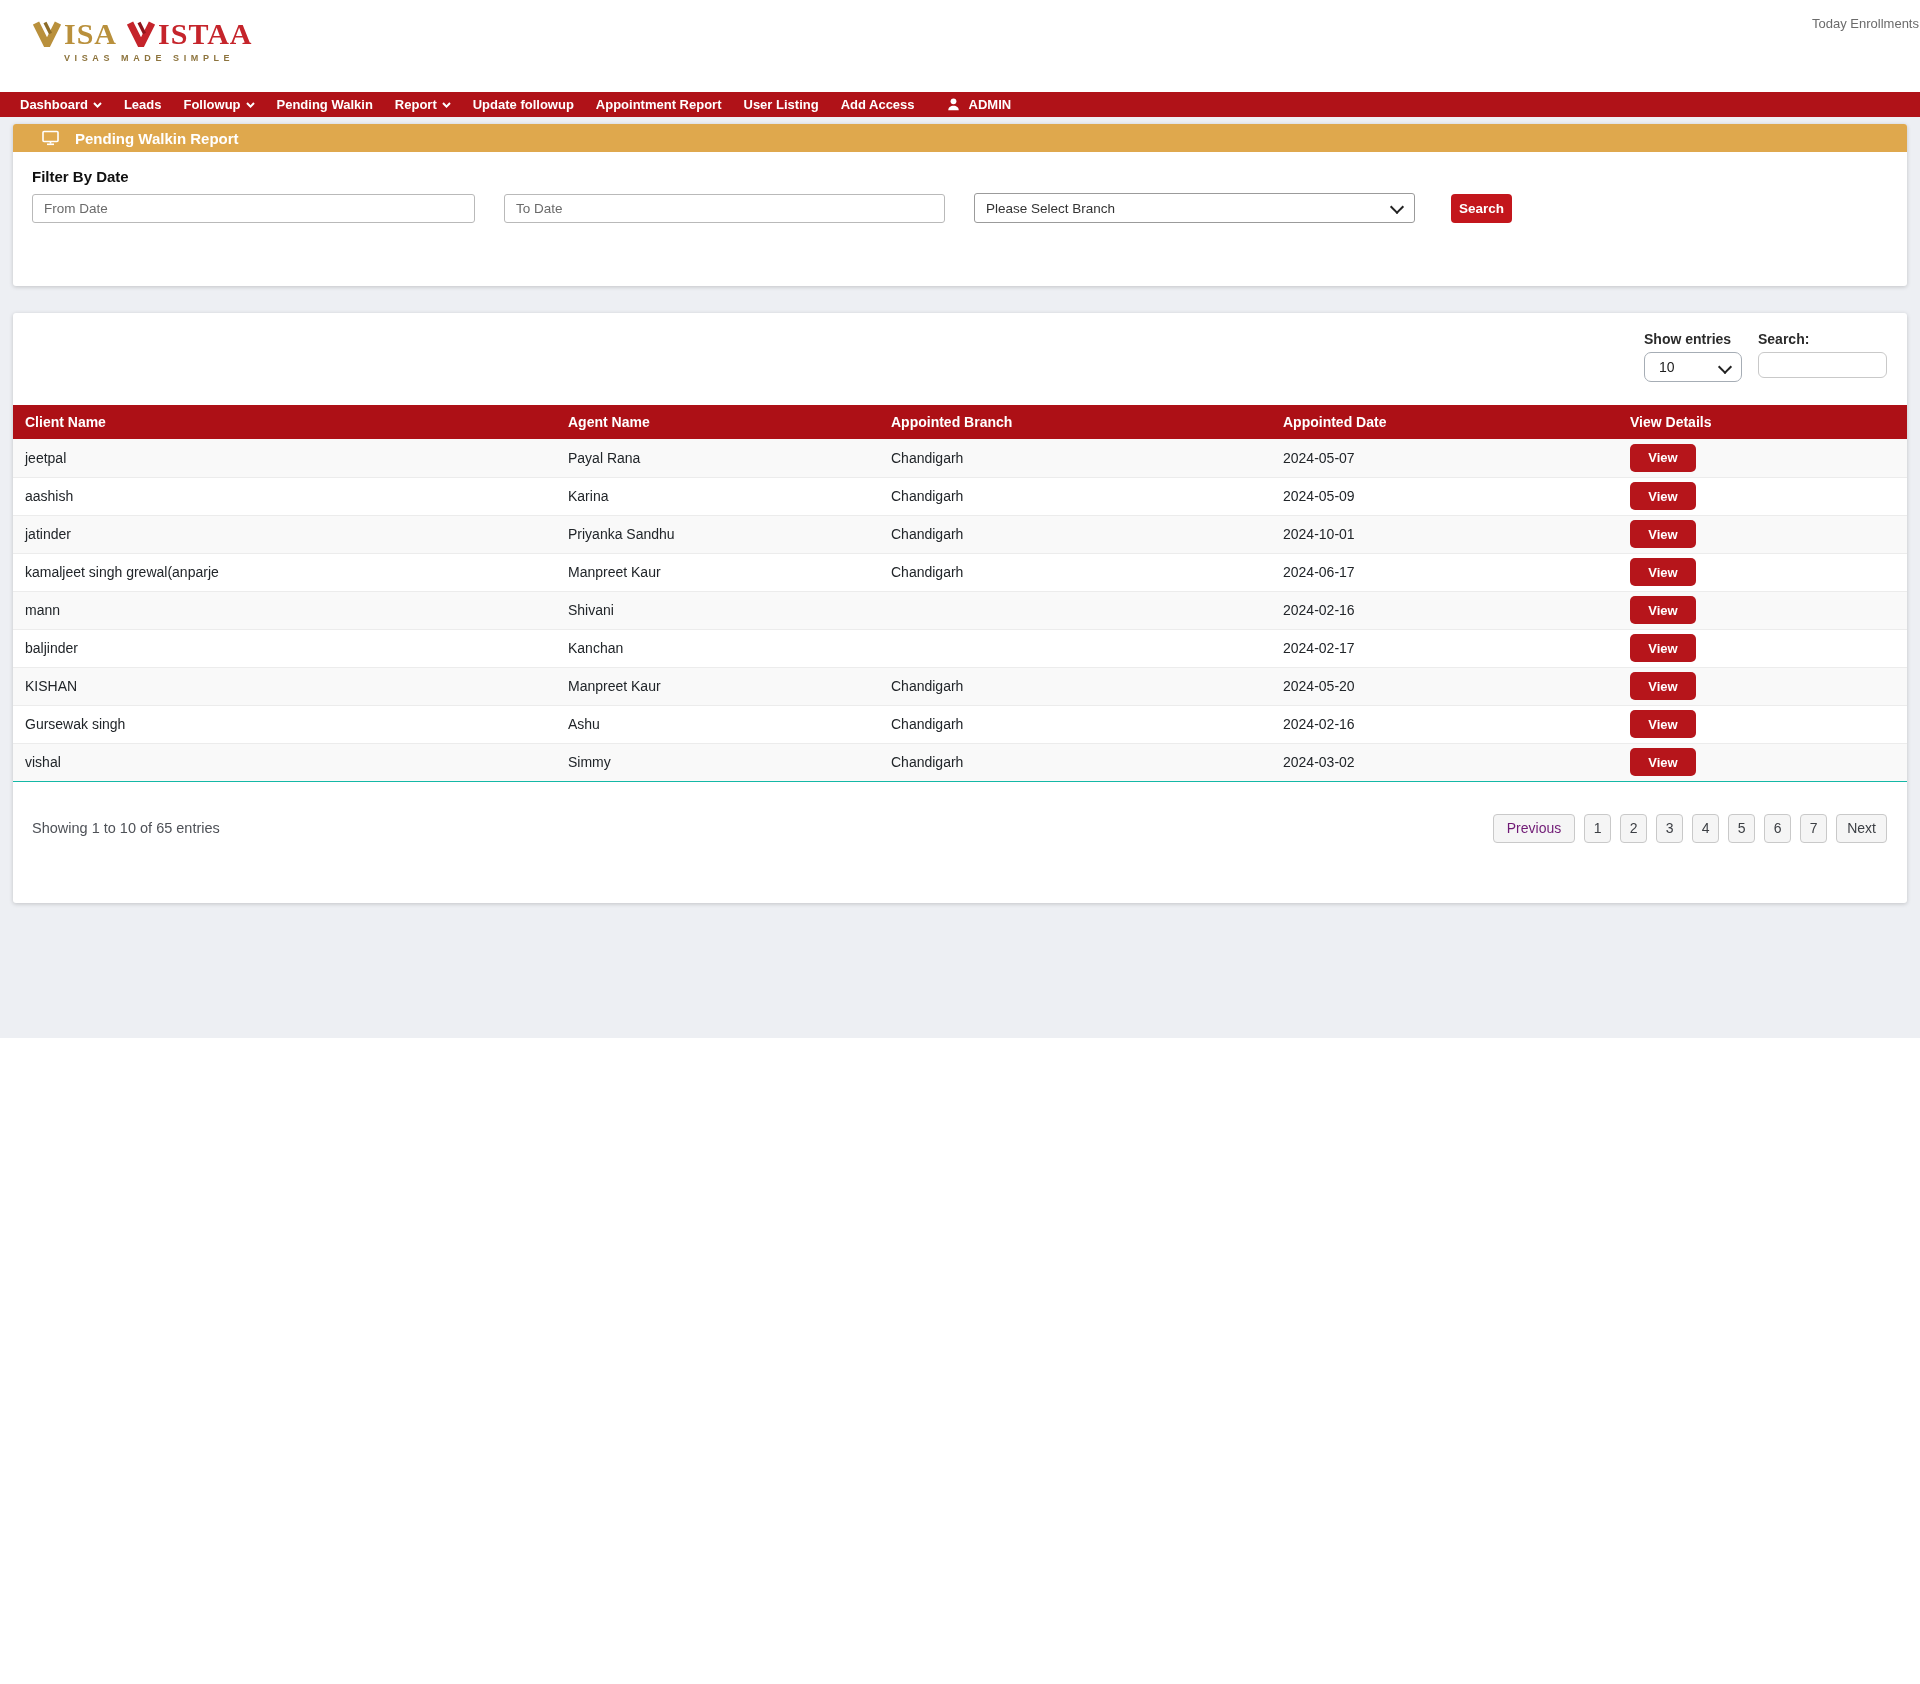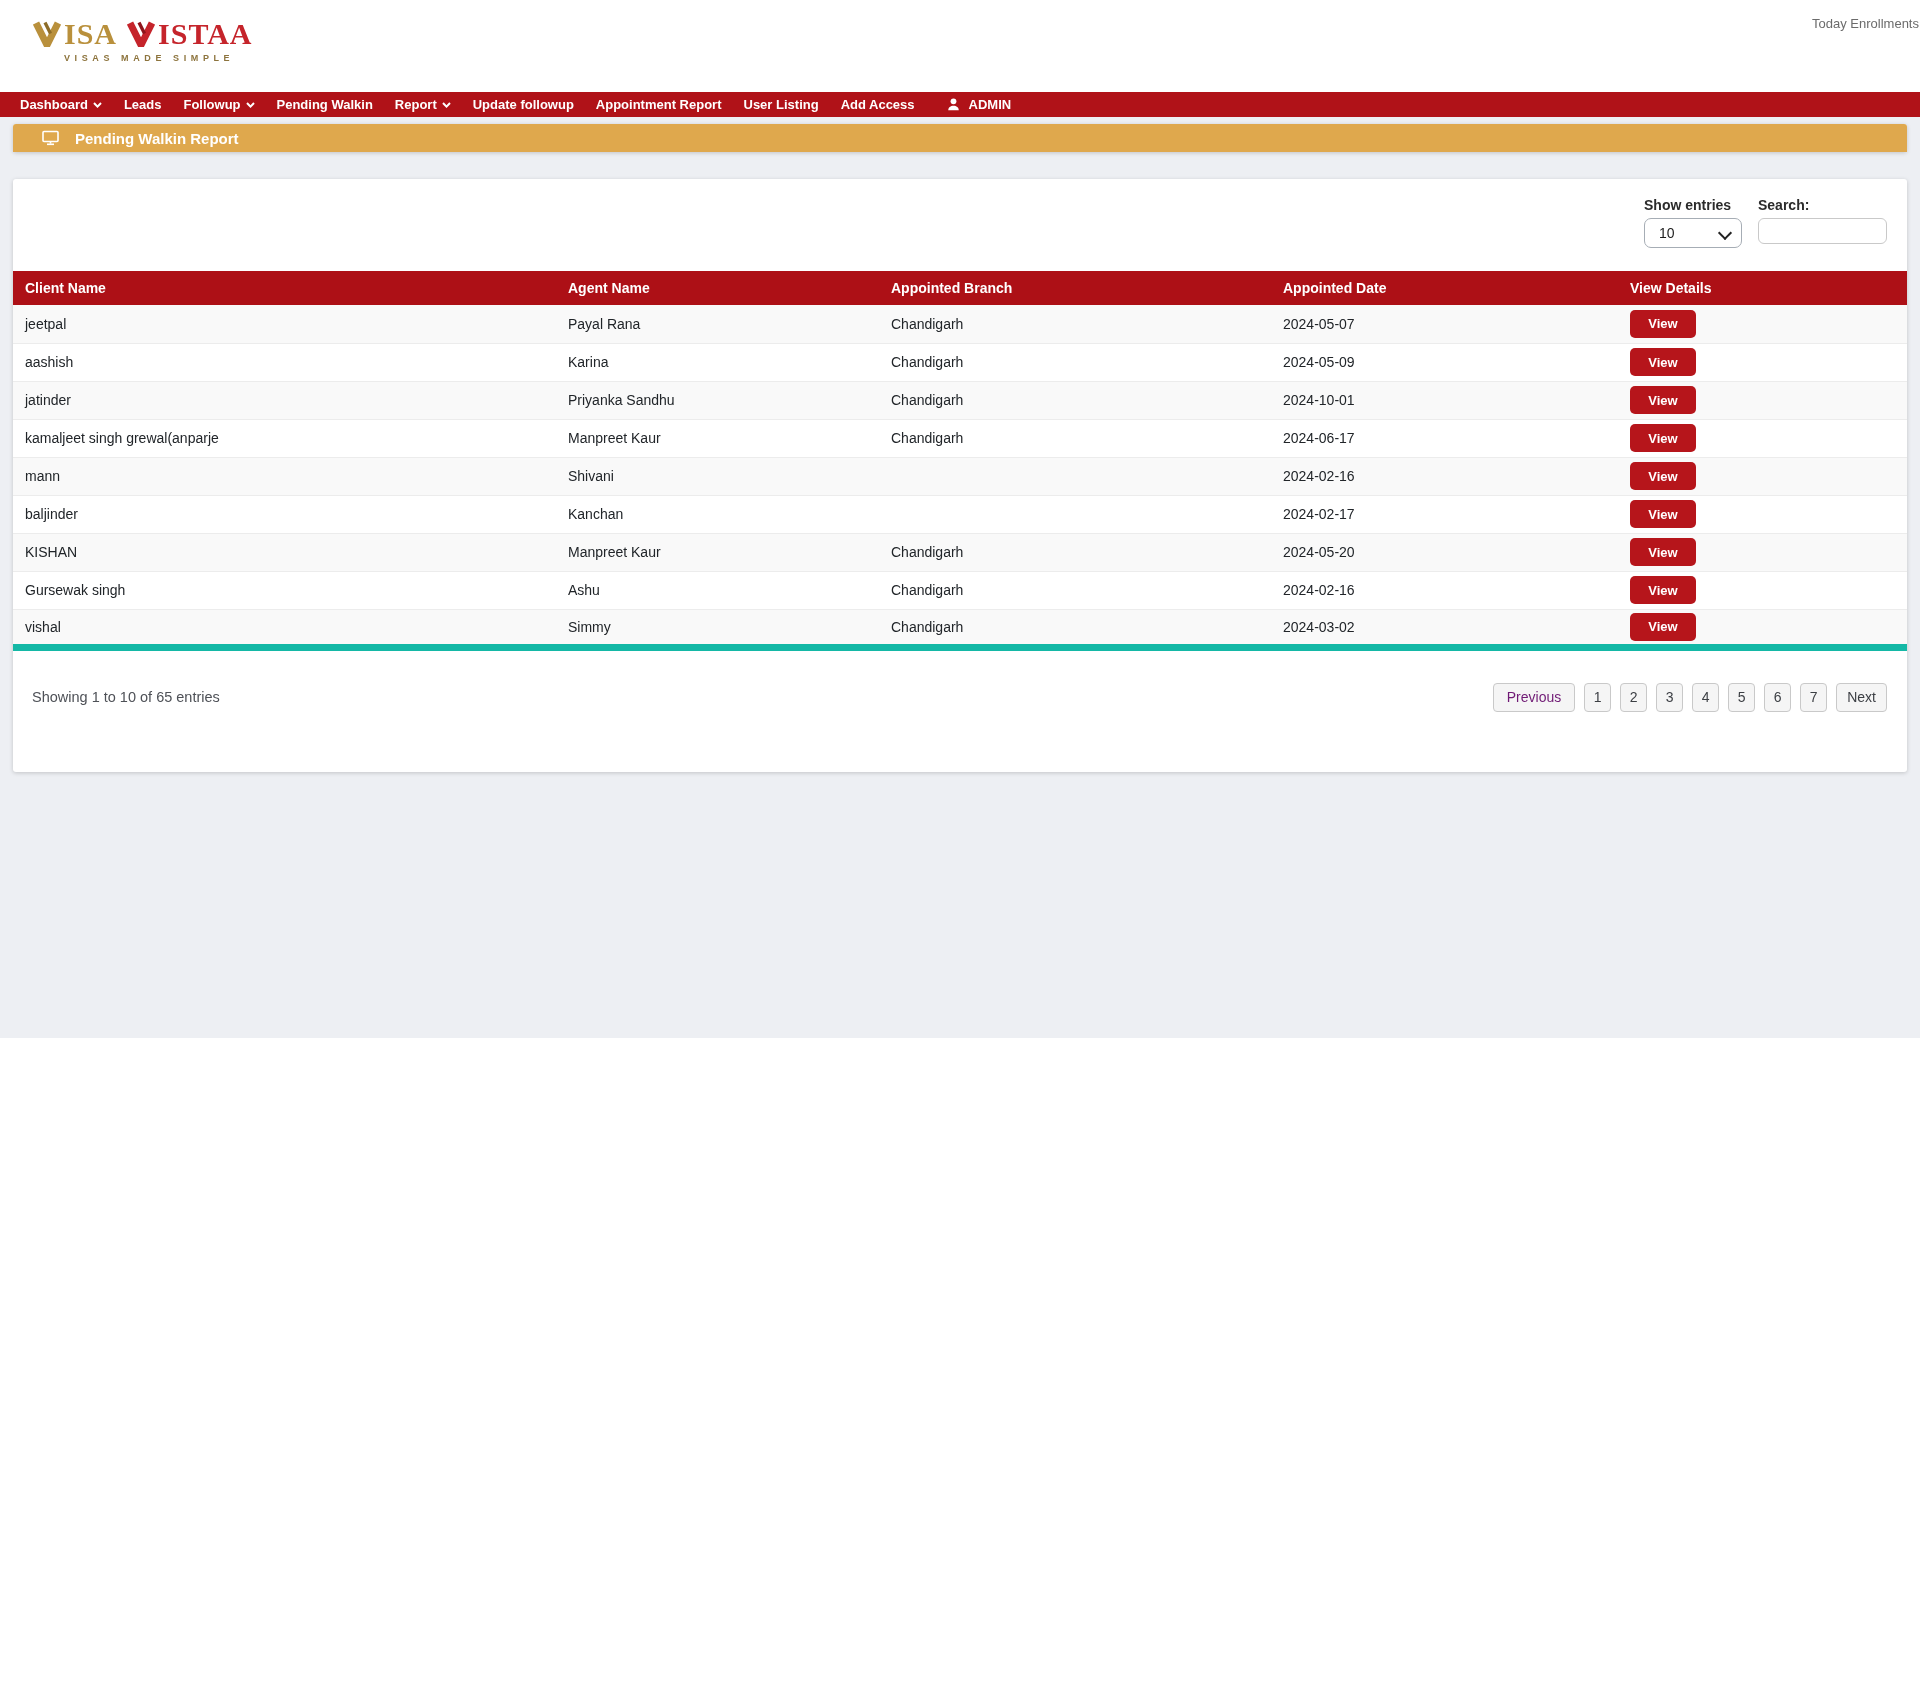--- a/index.html
+++ b/index.html
@@ -72,21 +72,21 @@
                       padding: 0 14px; font-size: 14px; color: #1d1d1d; }
   .search-box input { width: 129px; height: 26px; border: 1px solid #c9c9c9; border-radius: 6px;
                       padding: 0 8px; font-size: 13px; color: #333; font-family: "Liberation Sans", sans-serif; }
 
   table { width: 100%; border-collapse: collapse; margin-top: 23px; border-radius: 31px; }
   thead th { background: #ad1016; color: #fff; text-align: left; font-size: 14px; font-weight: 700;
              height: 34px; padding: 0 0 0 12px; cursor: pointer; }
   tbody td { font-size: 14px; color: #212529; height: 38px; padding: 0 0 0 12px; }
   tbody tr { background: #fff; border-bottom: 1px solid #ececec; }
   tbody tr:nth-child(odd) { background: #f9f9f9; }
-  tbody tr:last-child { border-bottom: 7px solid #14b8a6; }
+  tbody tr:last-child { border-bottom: 1px solid #14b8a6; }
   .view-btn { width: 66px; height: 28px; background: #b6151b; color: #fff; border: none; border-radius: 5px;
               font-size: 13px; font-weight: 700; cursor: pointer; font-family: "Liberation Sans", sans-serif; }
 
   .table-footer { display: flex; justify-content: space-between; align-items: center; padding: 32px 20px 0 19px; }
   .summary { font-size: 14.5px; color: #4e5157; }
   .pager { display: flex; gap: 9px; }
   .page-btn { min-width: 27px; height: 29px; padding: 0 6px; background: #f5f5f5; border: 1px solid #c9c9c9;
               border-radius: 4px; font-size: 14px; color: #3c3f44; cursor: pointer;
               font-family: "Liberation Sans", sans-serif; }
   .page-btn.prev { padding: 0 13px; color: #701a75; }
@@ -179,20 +179,33 @@
 <div class="page-bg">
 
   <div class="card">
     <div class="card-header">
       <svg width="17" height="16" viewBox="0 0 17 16">
         <rect x="1" y="1.5" width="15" height="10" rx="1" fill="none" stroke="#fff" stroke-width="1.6"></rect>
         <line x1="8.5" y1="11.5" x2="8.5" y2="13.6" stroke="#fff" stroke-width="1.6"></line>
         <line x1="5" y1="14.3" x2="12" y2="14.3" stroke="#fff" stroke-width="1.6"></line>
       </svg>
       <span>Pending Walkin Report</span>
+    </div>
+    <div class="filter-body">
+      <div class="filter-heading">Filter By Date</div>
+      <div class="filter-row">
+        <input type="text" class="text-field input-from" placeholder="From Date" style="">
+        <input type="text" class="text-field input-to" placeholder="To Date" style="">
+        <div class="select-wrap branch-wrap">
+          <select class="branch-select">
+            <option>Please Select Branch</option>
+          </select>
+        </div>
+        <button class="search-btn">Search</button>
+      </div>
     </div>
   </div>
 
   <div class="card table-card">
     <div class="controls">
       <div>
         <span class="ctl-label">Show entries</span>
         <div class="select-wrap size-wrap">
           <select class="page-size-select">
             <option>10</option>

